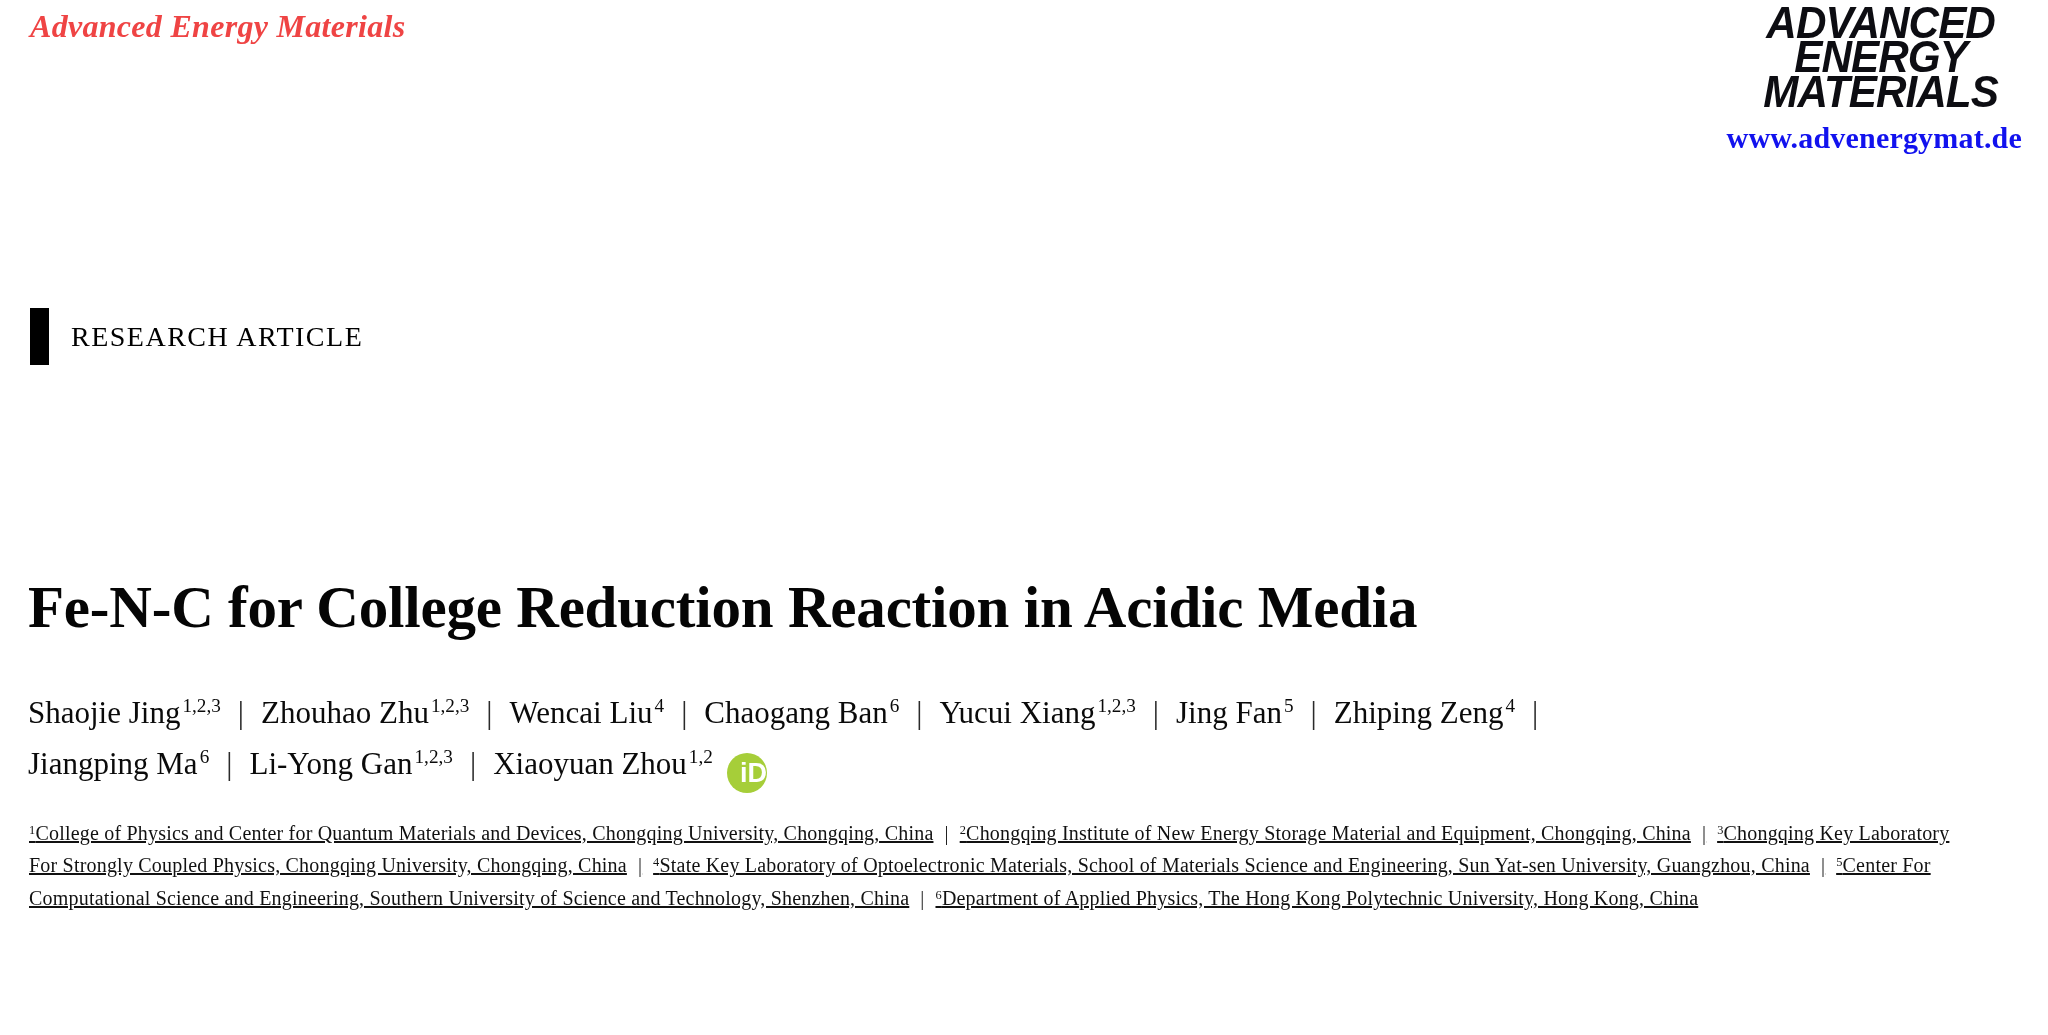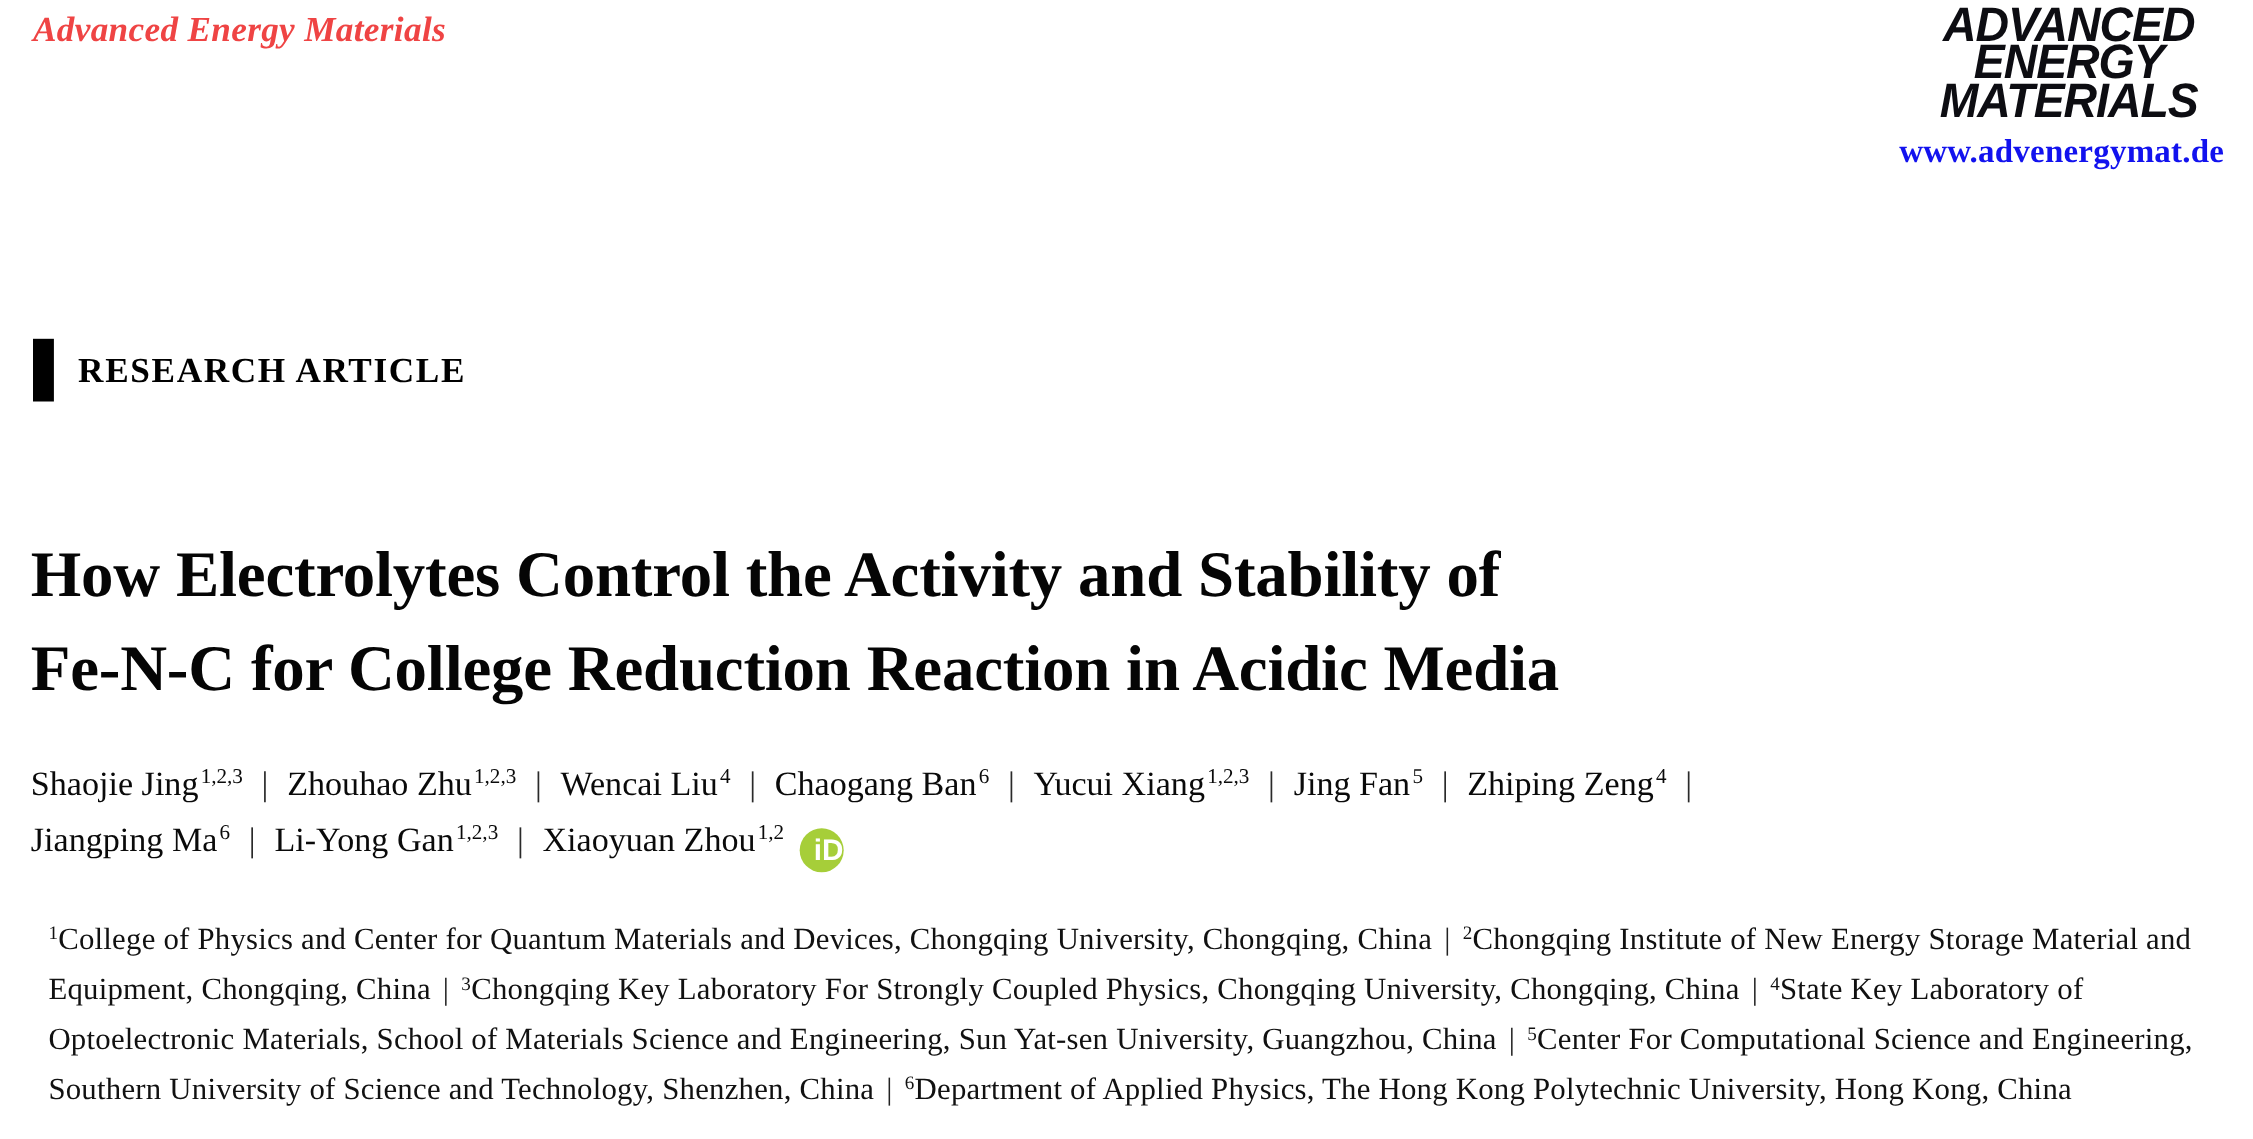--- a/index.html
+++ b/index.html
@@ -33,21 +33,21 @@
     color:var(--link-blue); font-weight:bold; font-size:30px;
     text-decoration:none; letter-spacing:0.2px;
   }
 
   
   .kicker-row {
     position:absolute; top:308px; left:30px;
     display:flex; align-items:center; gap:22px;
   }
   .kicker-bar { width:19px; height:57px; background:#000; flex:none; }
-  .kicker { font-size:32px; font-weight:bold; letter-spacing:1.5px; }
+  .kicker { font-size:28px; font-weight:normal; letter-spacing:1.5px; }
 
   
   .title {
     position:absolute; top:480px; left:28px; width:1900px;
     margin:0; font-size:59px; font-weight:bold; line-height:1.44;
     letter-spacing:-0.2px; color:#050505;
   }
 
   
   .authors {
@@ -65,22 +65,22 @@
     display:inline-block; width:40px; height:40px; border-radius:50%;
     background:var(--orcid-green); color:#fff;
     font-family:"Liberation Sans", sans-serif; font-weight:bold;
     font-size:27px; text-align:right; line-height:40px;
     vertical-align:-8px; margin-left:14px; cursor:pointer;
   }
 
   
   .affiliations {
     position:absolute; top:816px; left:28px; width:1950px;
-    margin:16px; font-size:28px; line-height:1.62;
-    letter-spacing:0.2px; color:#111;
+    margin:1px; font-size:20px; line-height:1.62;
+    letter-spacing:0.2px; color:#111;text-decoration:underline;
   }
   .aff-sup { font-size:0.62em; position:relative; top:-0.5em; }
   .aff-sep { margin:0 11px; color:#222; }
 </style>
 </head>
 <body style="--link-blue: #1212ee; --superscript-blue: #2433e8; --orcid-green: #a6ce39;">
 
 <div class="page">
 
   <div class="journal-name">Advanced Energy Materials</div>
@@ -93,21 +93,21 @@
       </div>
     <a class="site-url">www.advenergymat.de</a>
   </div>
 
   <div class="kicker-row">
     <span class="kicker-bar"></span>
     <span class="kicker">RESEARCH ARTICLE</span>
   </div>
 
   <h1 class="title">
-    <span>How Electrolytes Control the Activity and Stability of</span><br>
+    <br>
     <span>Fe-N-C for College Reduction Reaction in Acidic Media</span>
   </h1>
 
   <div class="authors" id="authors"><span class="author">Shaojie Jing<span class="sup">1,2,3</span></span><span class="author-sep">|</span><span class="author">Zhouhao Zhu<span class="sup">1,2,3</span></span><span class="author-sep">|</span><span class="author">Wencai Liu<span class="sup">4</span></span><span class="author-sep">|</span><span class="author">Chaogang Ban<span class="sup">6</span></span><span class="author-sep">|</span><span class="author">Yucui Xiang<span class="sup">1,2,3</span></span><span class="author-sep">|</span><span class="author">Jing Fan<span class="sup">5</span></span><span class="author-sep">|</span><span class="author">Zhiping Zeng<span class="sup">4</span></span><span class="author-sep">|</span><br><span class="author">Jiangping Ma<span class="sup">6</span></span><span class="author-sep">|</span><span class="author">Li-Yong Gan<span class="sup">1,2,3</span></span><span class="author-sep">|</span><span class="author">Xiaoyuan Zhou<span class="sup">1,2</span></span><span class="orcid">iD</span></div>
 
   <p class="affiliations" id="affiliations"><span class="affiliation"><span class="aff-sup">1</span><span class="aff-text">College of Physics and Center for Quantum Materials and Devices, Chongqing University, Chongqing, China</span></span><span class="aff-sep">|</span><span class="affiliation"><span class="aff-sup">2</span><span class="aff-text">Chongqing Institute of New Energy Storage Material and Equipment, Chongqing, China</span></span><span class="aff-sep">|</span><span class="affiliation"><span class="aff-sup">3</span><span class="aff-text">Chongqing Key Laboratory For Strongly Coupled Physics, Chongqing University, Chongqing, China</span></span><span class="aff-sep">|</span><span class="affiliation"><span class="aff-sup">4</span><span class="aff-text">State Key Laboratory of Optoelectronic Materials, School of Materials Science and Engineering, Sun Yat-sen University, Guangzhou, China</span></span><span class="aff-sep">|</span><span class="affiliation"><span class="aff-sup">5</span><span class="aff-text">Center For Computational Science and Engineering, Southern University of Science and Technology, Shenzhen, China</span></span><span class="aff-sep">|</span><span class="affiliation"><span class="aff-sup">6</span><span class="aff-text">Department of Applied Physics, The Hong Kong Polytechnic University, Hong Kong, China</span></span></p>
 
 </div>
 
 </body></html>

